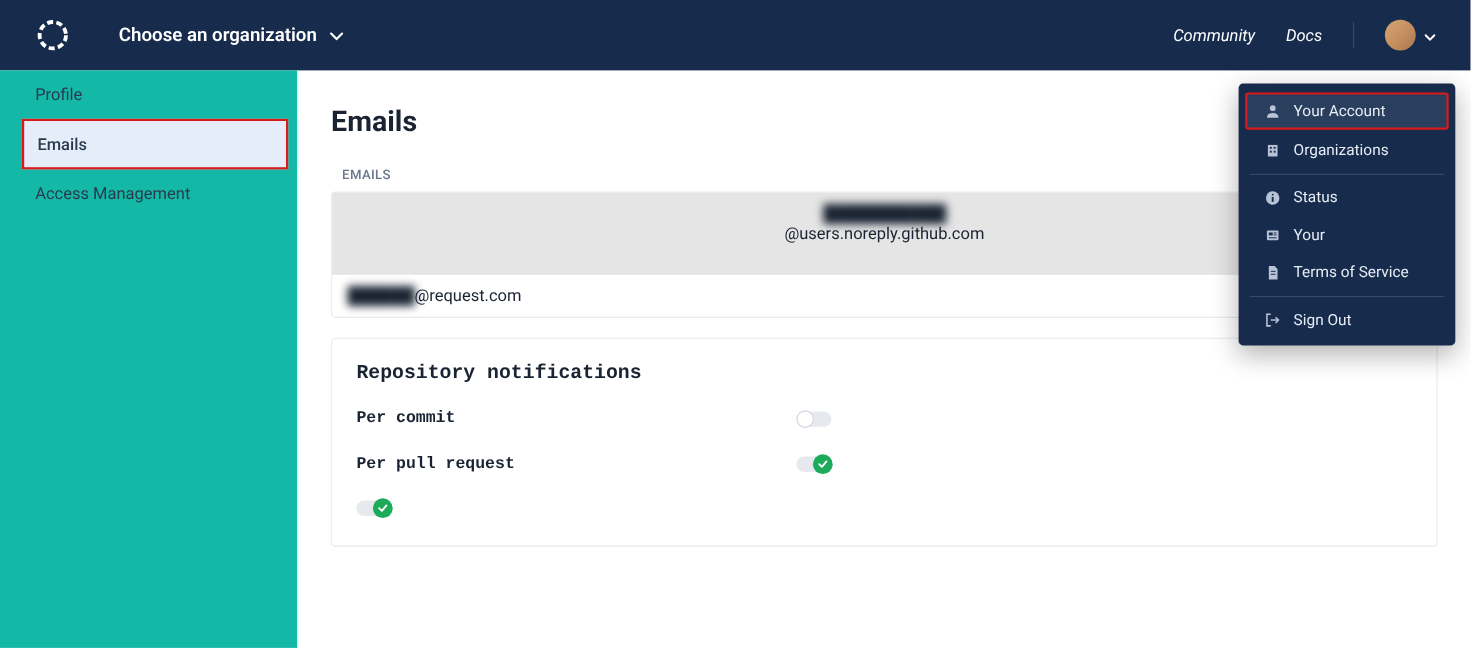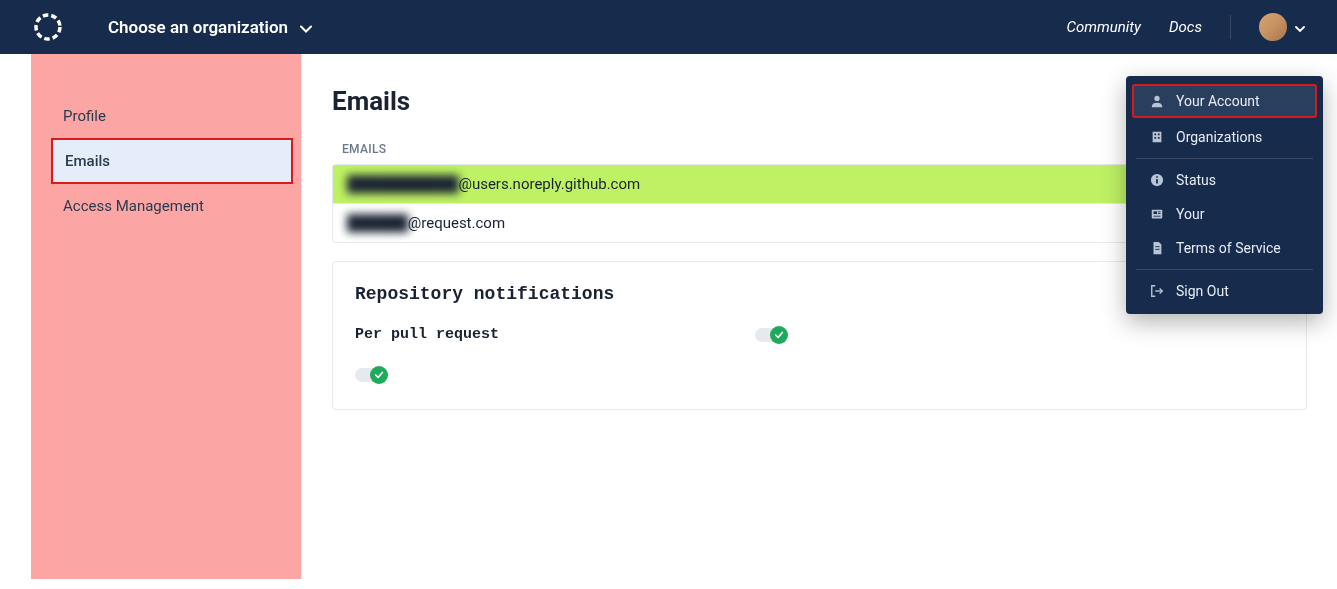--- a/index.html
+++ b/index.html
@@ -1,39 +1,39 @@
 <!DOCTYPE html>
 <html><head>
   <meta charset="utf-8">
   <style>
     * { margin: 0; padding: 0; box-sizing: border-box; }
     body { font-family: -apple-system, BlinkMacSystemFont, "Segoe UI", Roboto, sans-serif; background: #fff; color: #1e2a3a; width: 1337px; height: 589px; overflow: hidden; position: relative; }
     
-    .header { background: #172b4d; height: 54px; display: flex; align-items: center; padding: 0 32px; color: #fff; }
+    .header { background: #172b4d; height: 64px; display: flex; align-items: center; padding: 0 32px; color: #fff; }
     .logo { width: 32px; height: 32px; margin-right: 44px; }
     .org-selector { display: flex; align-items: center; font-weight: 600; font-size: 17px; cursor: pointer; }
     .org-selector .chevron { margin-left: 12px; }
     .header-right { margin-left: auto; display: flex; align-items: center; gap: 28px; }
     .header-link { color: #fff; font-size: 15px; cursor: pointer; font-style: italic; }
     .header-divider { width: 1px; height: 24px; background: #3a4a66; }
     .avatar-wrap { display: flex; align-items: center; gap: 8px; cursor: pointer; }
     .avatar { width: 28px; height: 28px; border-radius: 50%; background: linear-gradient(135deg, #d4a574 0%, #c89060 50%, #a67850 100%); }
     
     .layout { display: flex; height: calc(100% - 64px); }
-    .sidebar { width: 271px; background: #fca5a5; padding-top: 40px; border-right: 1px solid #e6e9ee; margin-left: 31px; }
+    .sidebar { width: 271px; background: #14b8a6; border-right: 1px solid #e6e9ee; }
     .sidebar-item { padding: 13px 32px; font-size: 15px; color: #2a3a4e; cursor: pointer; }
     .sidebar-item.active { background: #e6edfa; font-weight: 500; border: 2px solid #d91a1a; margin: 0 8px 0 20px; padding: 12px 12px; border-radius: 0; }
     
     .main { flex: 1; padding: 32px 30px; overflow-y: auto; }
     .page-title { font-size: 26px; font-weight: 700; color: #1a2332; margin-bottom: 26px; }
     .section-label { font-size: 12px; letter-spacing: 0.3px; color: #6b778c; font-weight: 500; padding: 0 10px 8px; }
     
     .email-list { border: 1px solid #e6e9ee; border-radius: 4px; margin-bottom: 18px; }
     .email-row { display: flex; align-items: center; padding: 10px 14px; font-size: 15px; }
-    .email-row:first-child { background: #bef264; border-bottom: 1px solid #e6e9ee; }
+    .email-row:first-child { background: #e5e5e5; border-bottom: 1px solid #e6e9ee; flex-direction: column; }
     .email-blur { filter: blur(4px); letter-spacing: -0.5px; }
     .email-text { color: #1a2332; }
     .email-action { margin-left: auto; font-weight: 600; }
     .email-action.link { color: #2a62d8; cursor: pointer; }
     .email-action.default { color: #6b778c; font-weight: 400; }
     
     .card { border: 1px solid #e6e9ee; border-radius: 4px; padding: 22px 22px 26px; font-family: Liberation Mono, monospace; }
     .card-title { font-size: 18px; font-weight: 700; margin-bottom: 22px; color: #1a2332; }
     .setting { display: flex; align-items: center; margin-bottom: 24px; }
     .setting:last-child { margin-bottom: 0; }
@@ -107,20 +107,29 @@
       <div class="email-row">
         <span class="email-blur email-text">██████</span>
         <span class="email-text">@request.com</span>
         <span class="email-action default">default</span>
       </div>
     </div>
 
     <div class="card">
       <div class="card-title">Repository notifications</div>
 
+      <div class="setting">
+        <div class="setting-left">
+          <div class="setting-label">Per commit</div>
+        </div>
+        <div class="toggle">
+          <div class="toggle-track"></div>
+          <div class="toggle-knob"></div>
+        </div>
+      </div>
 
       <div class="setting">
         <div class="setting-left">
           <div class="setting-label">Per pull request</div>
         </div>
         <div class="toggle on">
           <div class="toggle-track"></div>
           <div class="toggle-check">
             <svg viewBox="0 0 12 12">
                 <path d="M2 6 L5 9 L10 3" stroke="#fff" stroke-width="2" fill="none" stroke-linecap="round" stroke-linejoin="round"></path>

